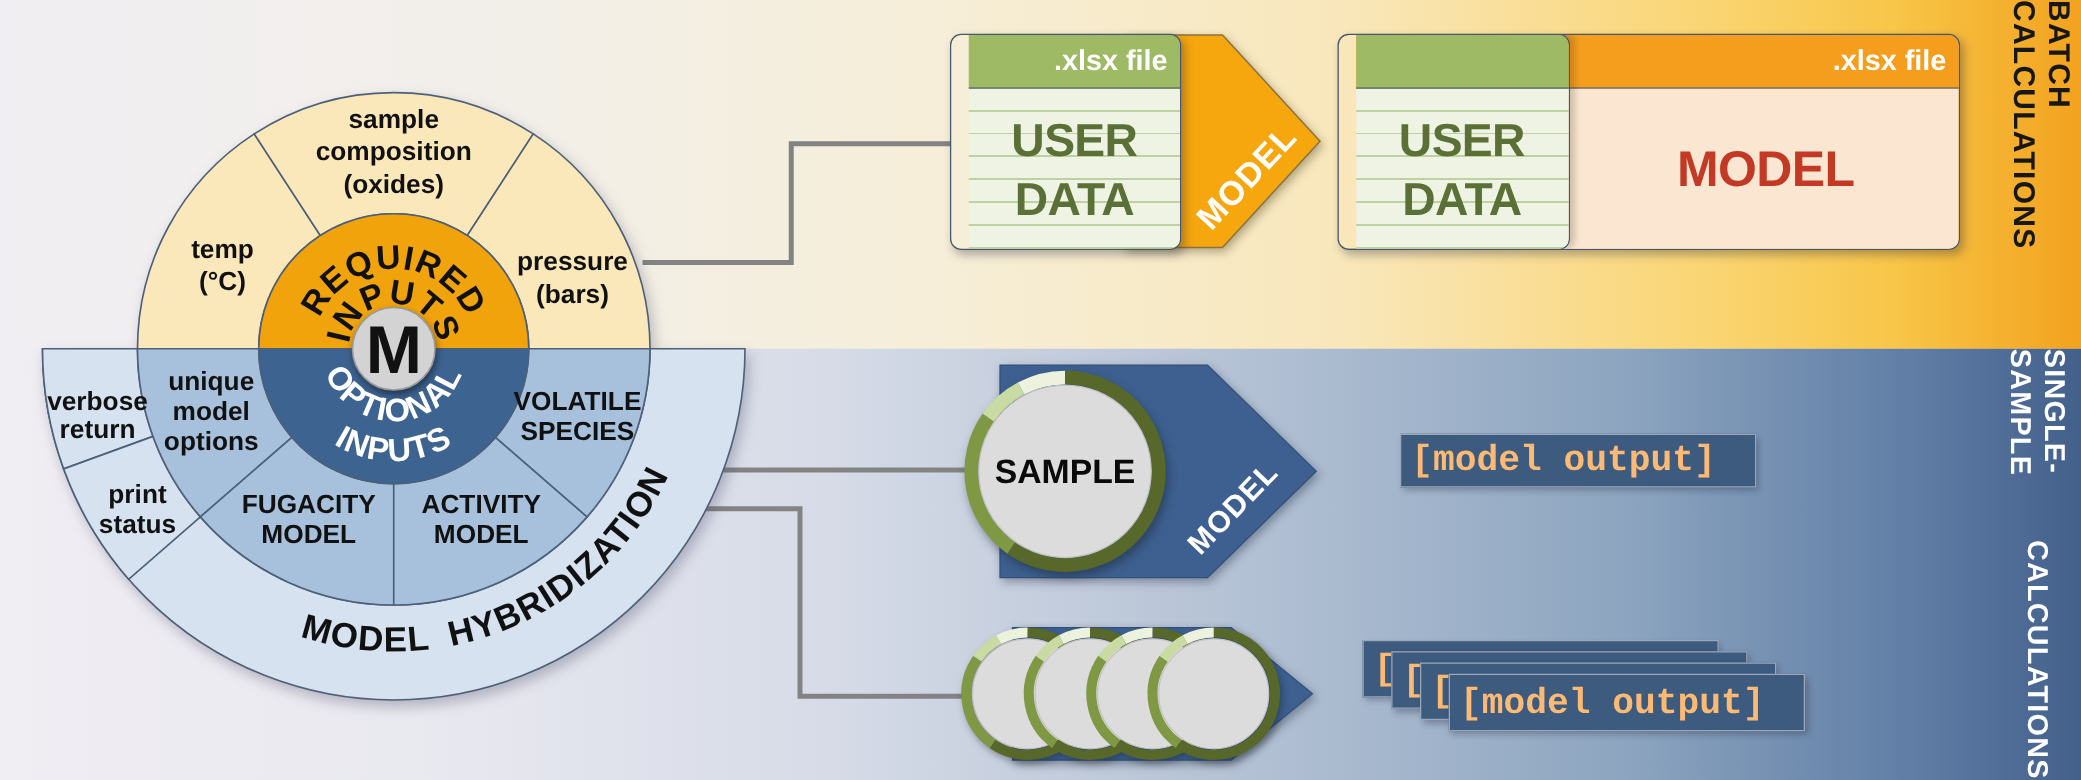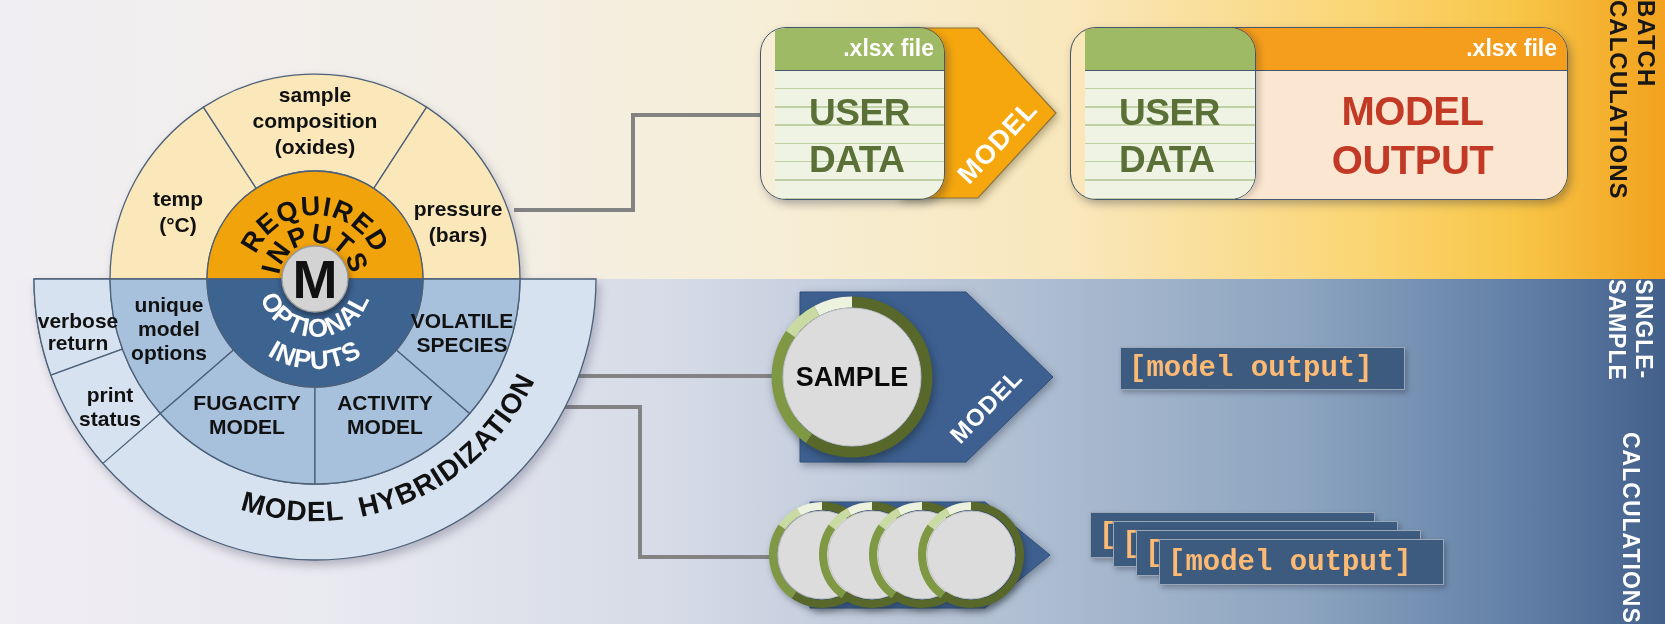--- a/index.html
+++ b/index.html
@@ -8,30 +8,30 @@
   .band-top{position:absolute;left:0;top:0;width:1665px;height:279px;
     background:linear-gradient(90deg,#f1eef3 0%,#f2efe9 25%,#f6eed8 45%,#f9e7ba 65%,#fad573 82%,#f8c648 91%,#f2a21e 100%);}
   .band-bottom{position:absolute;left:0;top:279px;width:1665px;height:345px;
     background:linear-gradient(90deg,#f0edf3 0%,#e9e9f0 20%,#d6dbe7 40%,#b3c1d4 60%,#8da5c0 78%,#5f7da5 92%,#42608a 100%);}
   .vlabel{writing-mode:vertical-rl;text-orientation:mixed;font-weight:bold;letter-spacing:1px;}
   .batch-label{position:absolute;left:1604px;top:0;height:279px;width:56px;display:flex;
     align-items:center;justify-content:center;font-size:24px;color:#171717;}
   .single-label{position:absolute;left:1600px;top:279px;height:345px;width:60px;display:flex;
     align-items:center;justify-content:center;font-size:23px;color:#ffffff;line-height:27px;}
   .svg-layer{position:absolute;left:0;top:0;}
-  .card{position:absolute;border:1.5px solid #44576d;border-radius:26px;overflow:hidden;
+  .card{position:absolute;border:1.5px solid #44576d;border-radius:9px;overflow:hidden;
     box-shadow:3px 4px 8px rgba(40,40,60,.35);box-sizing:border-box;padding-left:14px;}
   .card-header{height:43px;border-bottom:1.5px solid #44576d;box-sizing:border-box;
     color:#fff;font-weight:bold;font-size:23px;text-align:right;line-height:41px;padding-right:10px;}
   .hdr-green{background:#9EBA65;}
   .hdr-orange{background:#F59E1E;}
   .card-body-ruled{height:130px;
     background:repeating-linear-gradient(to bottom,#EFF3E3 0px,#EFF3E3 16.8px,#bfd0a3 16.8px,#bfd0a3 18.3px);
     display:flex;flex-direction:column;align-items:center;justify-content:center;}
-  .userdata{color:#5A7036;font-weight:bold;font-size:37px;line-height:47px;text-align:left;letter-spacing:-0.5px;}
+  .userdata{color:#5A7036;font-weight:bold;font-size:37px;line-height:47px;text-align:center;letter-spacing:-0.5px;}
   .card-body-peach{height:130px;background:#FBE7D1;}
   .model-output-text{position:absolute;left:185px;top:43px;width:313px;height:130px;display:flex;
     flex-direction:column;align-items:center;justify-content:center;color:#C23A26;font-weight:bold;
     font-size:40px;line-height:49px;letter-spacing:-0.5px;}
   .terminal{position:absolute;background:#3D5B7E;border:1px solid #9AA7B8;box-sizing:border-box;
     color:#fdba74;font-family:"Liberation Mono",monospace;font-weight:bold;
     display:flex;align-items:center;padding-left:8px;white-space:nowrap;overflow:hidden;
     box-shadow:2px 3px 5px rgba(30,30,50,.3);}
   .t-single{left:1120px;top:347px;width:285px;height:43px;font-size:29px;}
   .t-stack{width:285px;height:46px;font-size:29px;}
@@ -186,21 +186,20 @@
         <div>DATA</div>
       </div>
     </div>
   </div>
 
   <div class="card" style="left:1070px;top:27px;width:498px;height:173px;">
     <div class="card-header hdr-orange">.xlsx file</div>
     <div class="card-body-peach"></div>
     <div class="model-output-text">
       <div>MODEL</div>
-      <div>OUTPUT</div>
     </div>
     <div class="card" style="left:-1.5px;top:-1.5px;width:186px;height:173px;box-shadow:4px 0 6px rgba(0,0,0,.18);">
       <div class="card-header hdr-green"></div>
       <div class="card-body-ruled">
         <div class="userdata">
           <div>USER</div>
           <div>DATA</div>
         </div>
       </div>
     </div>

